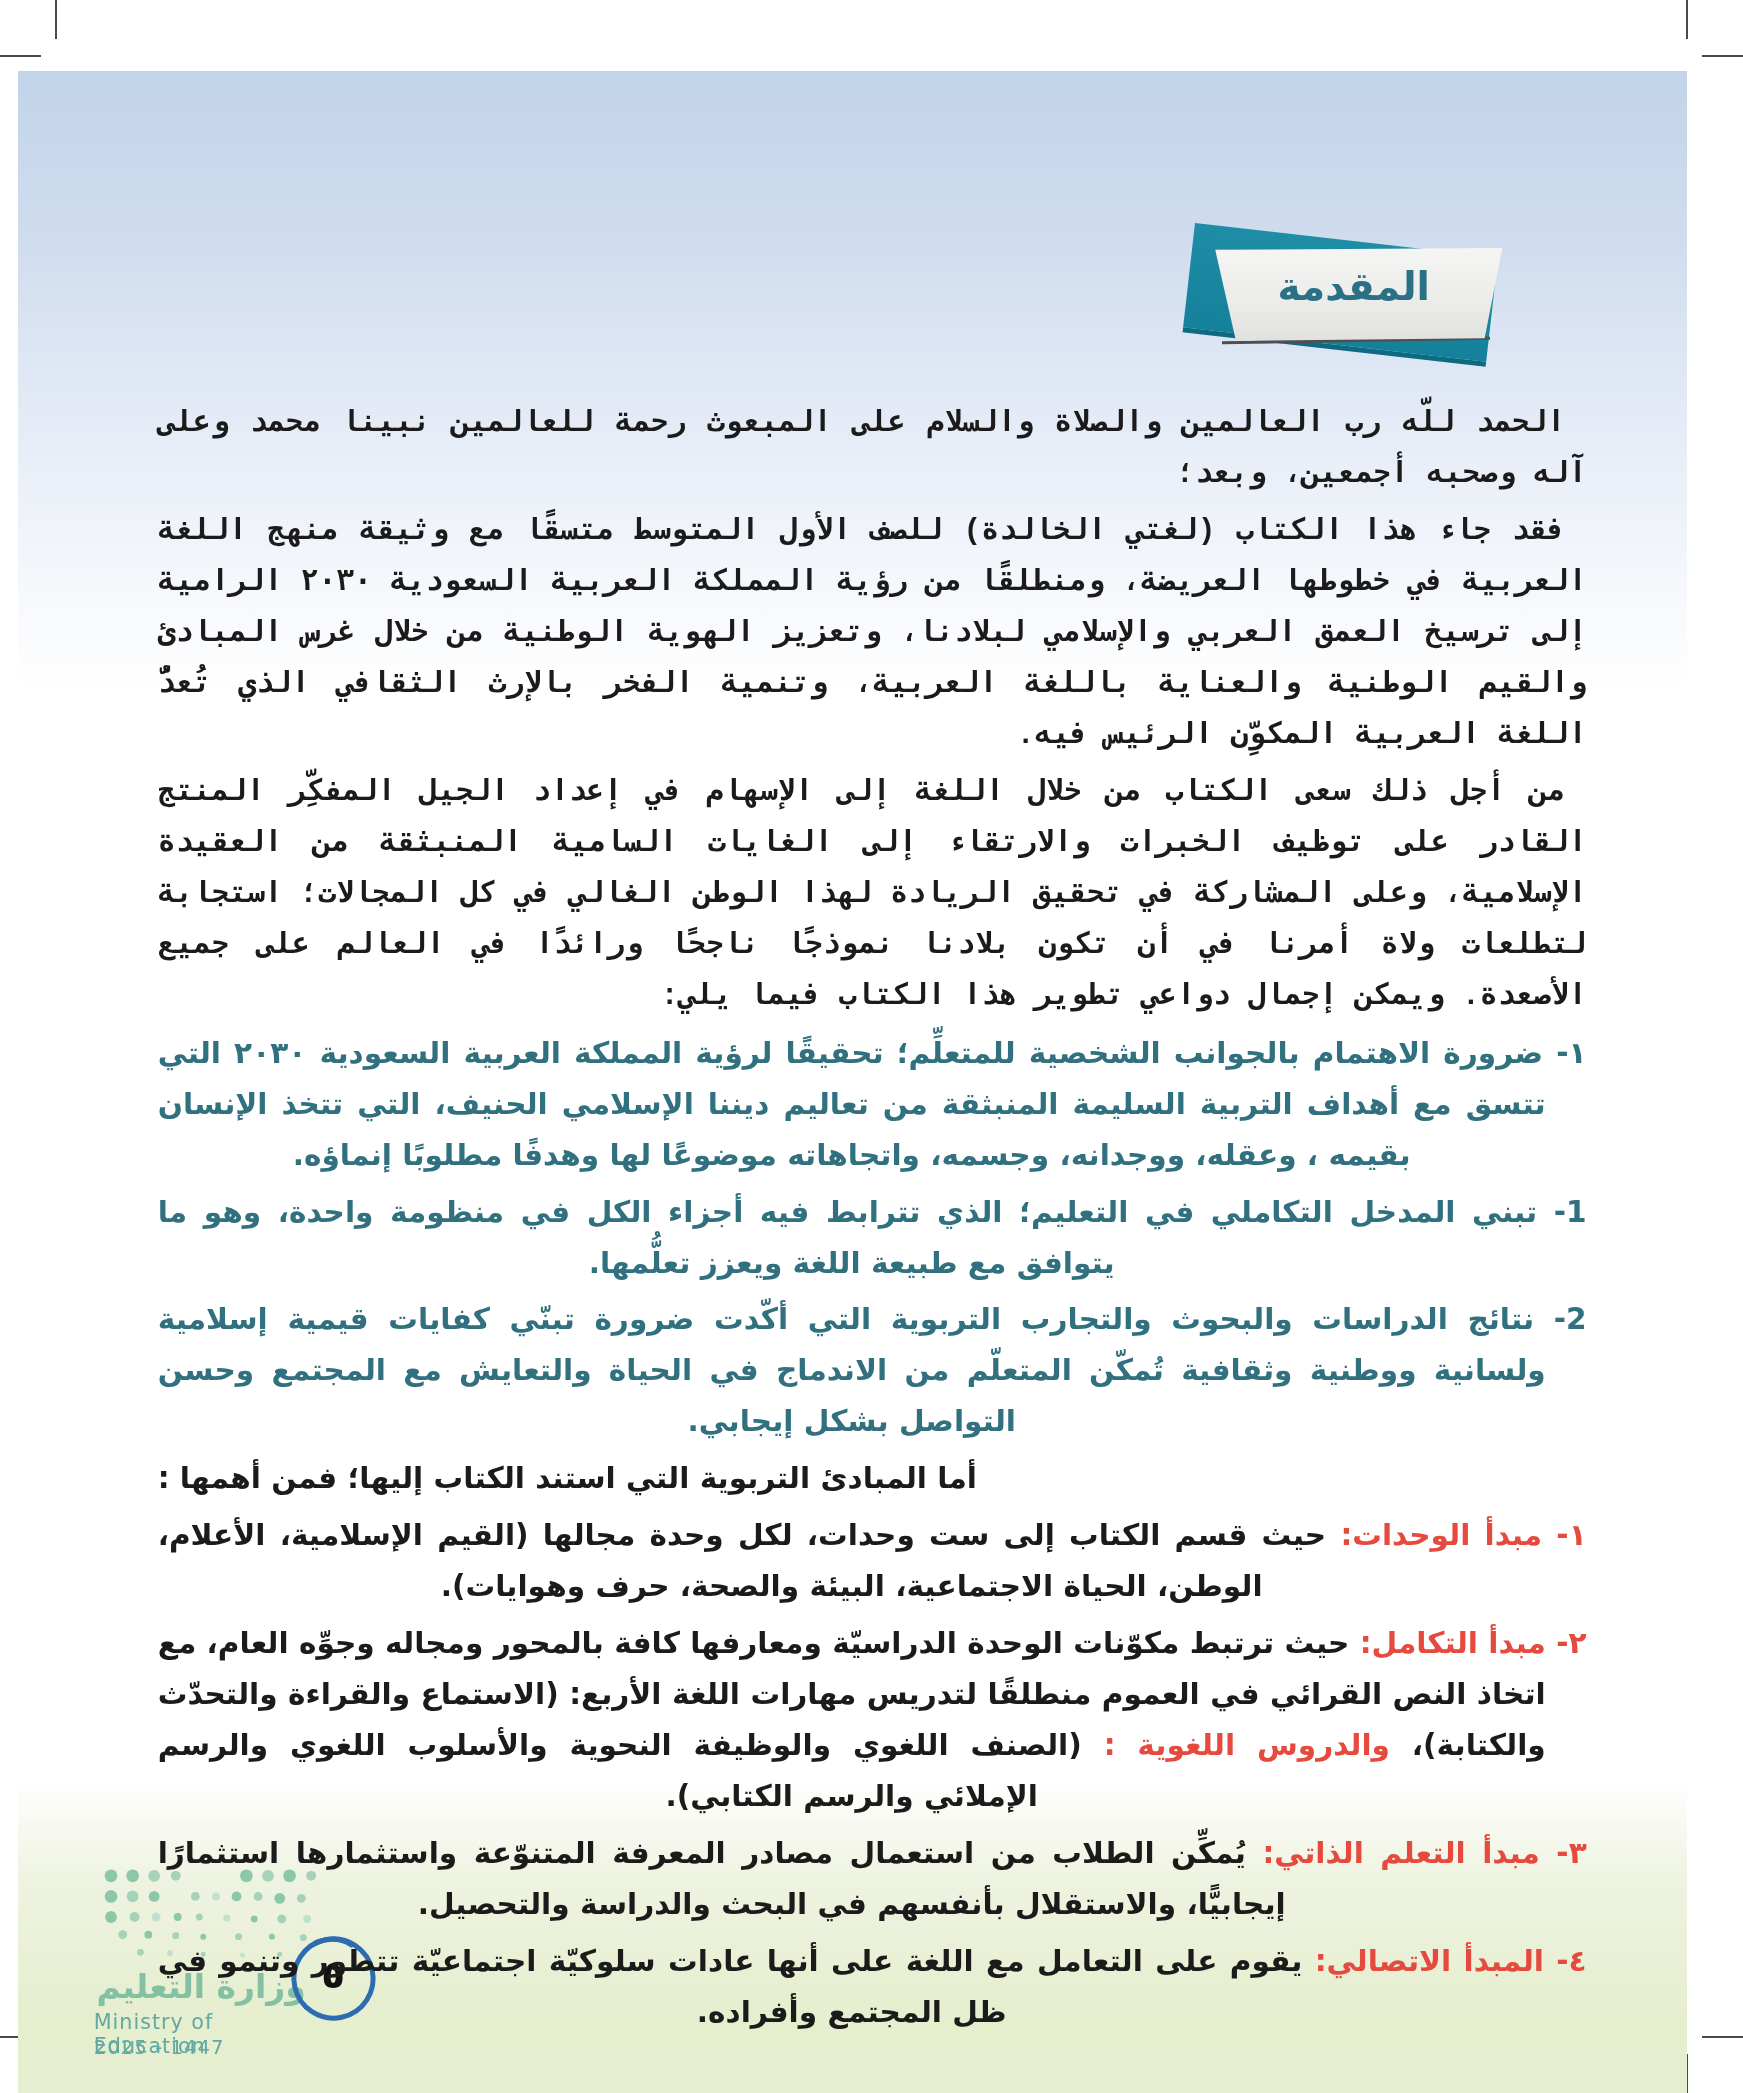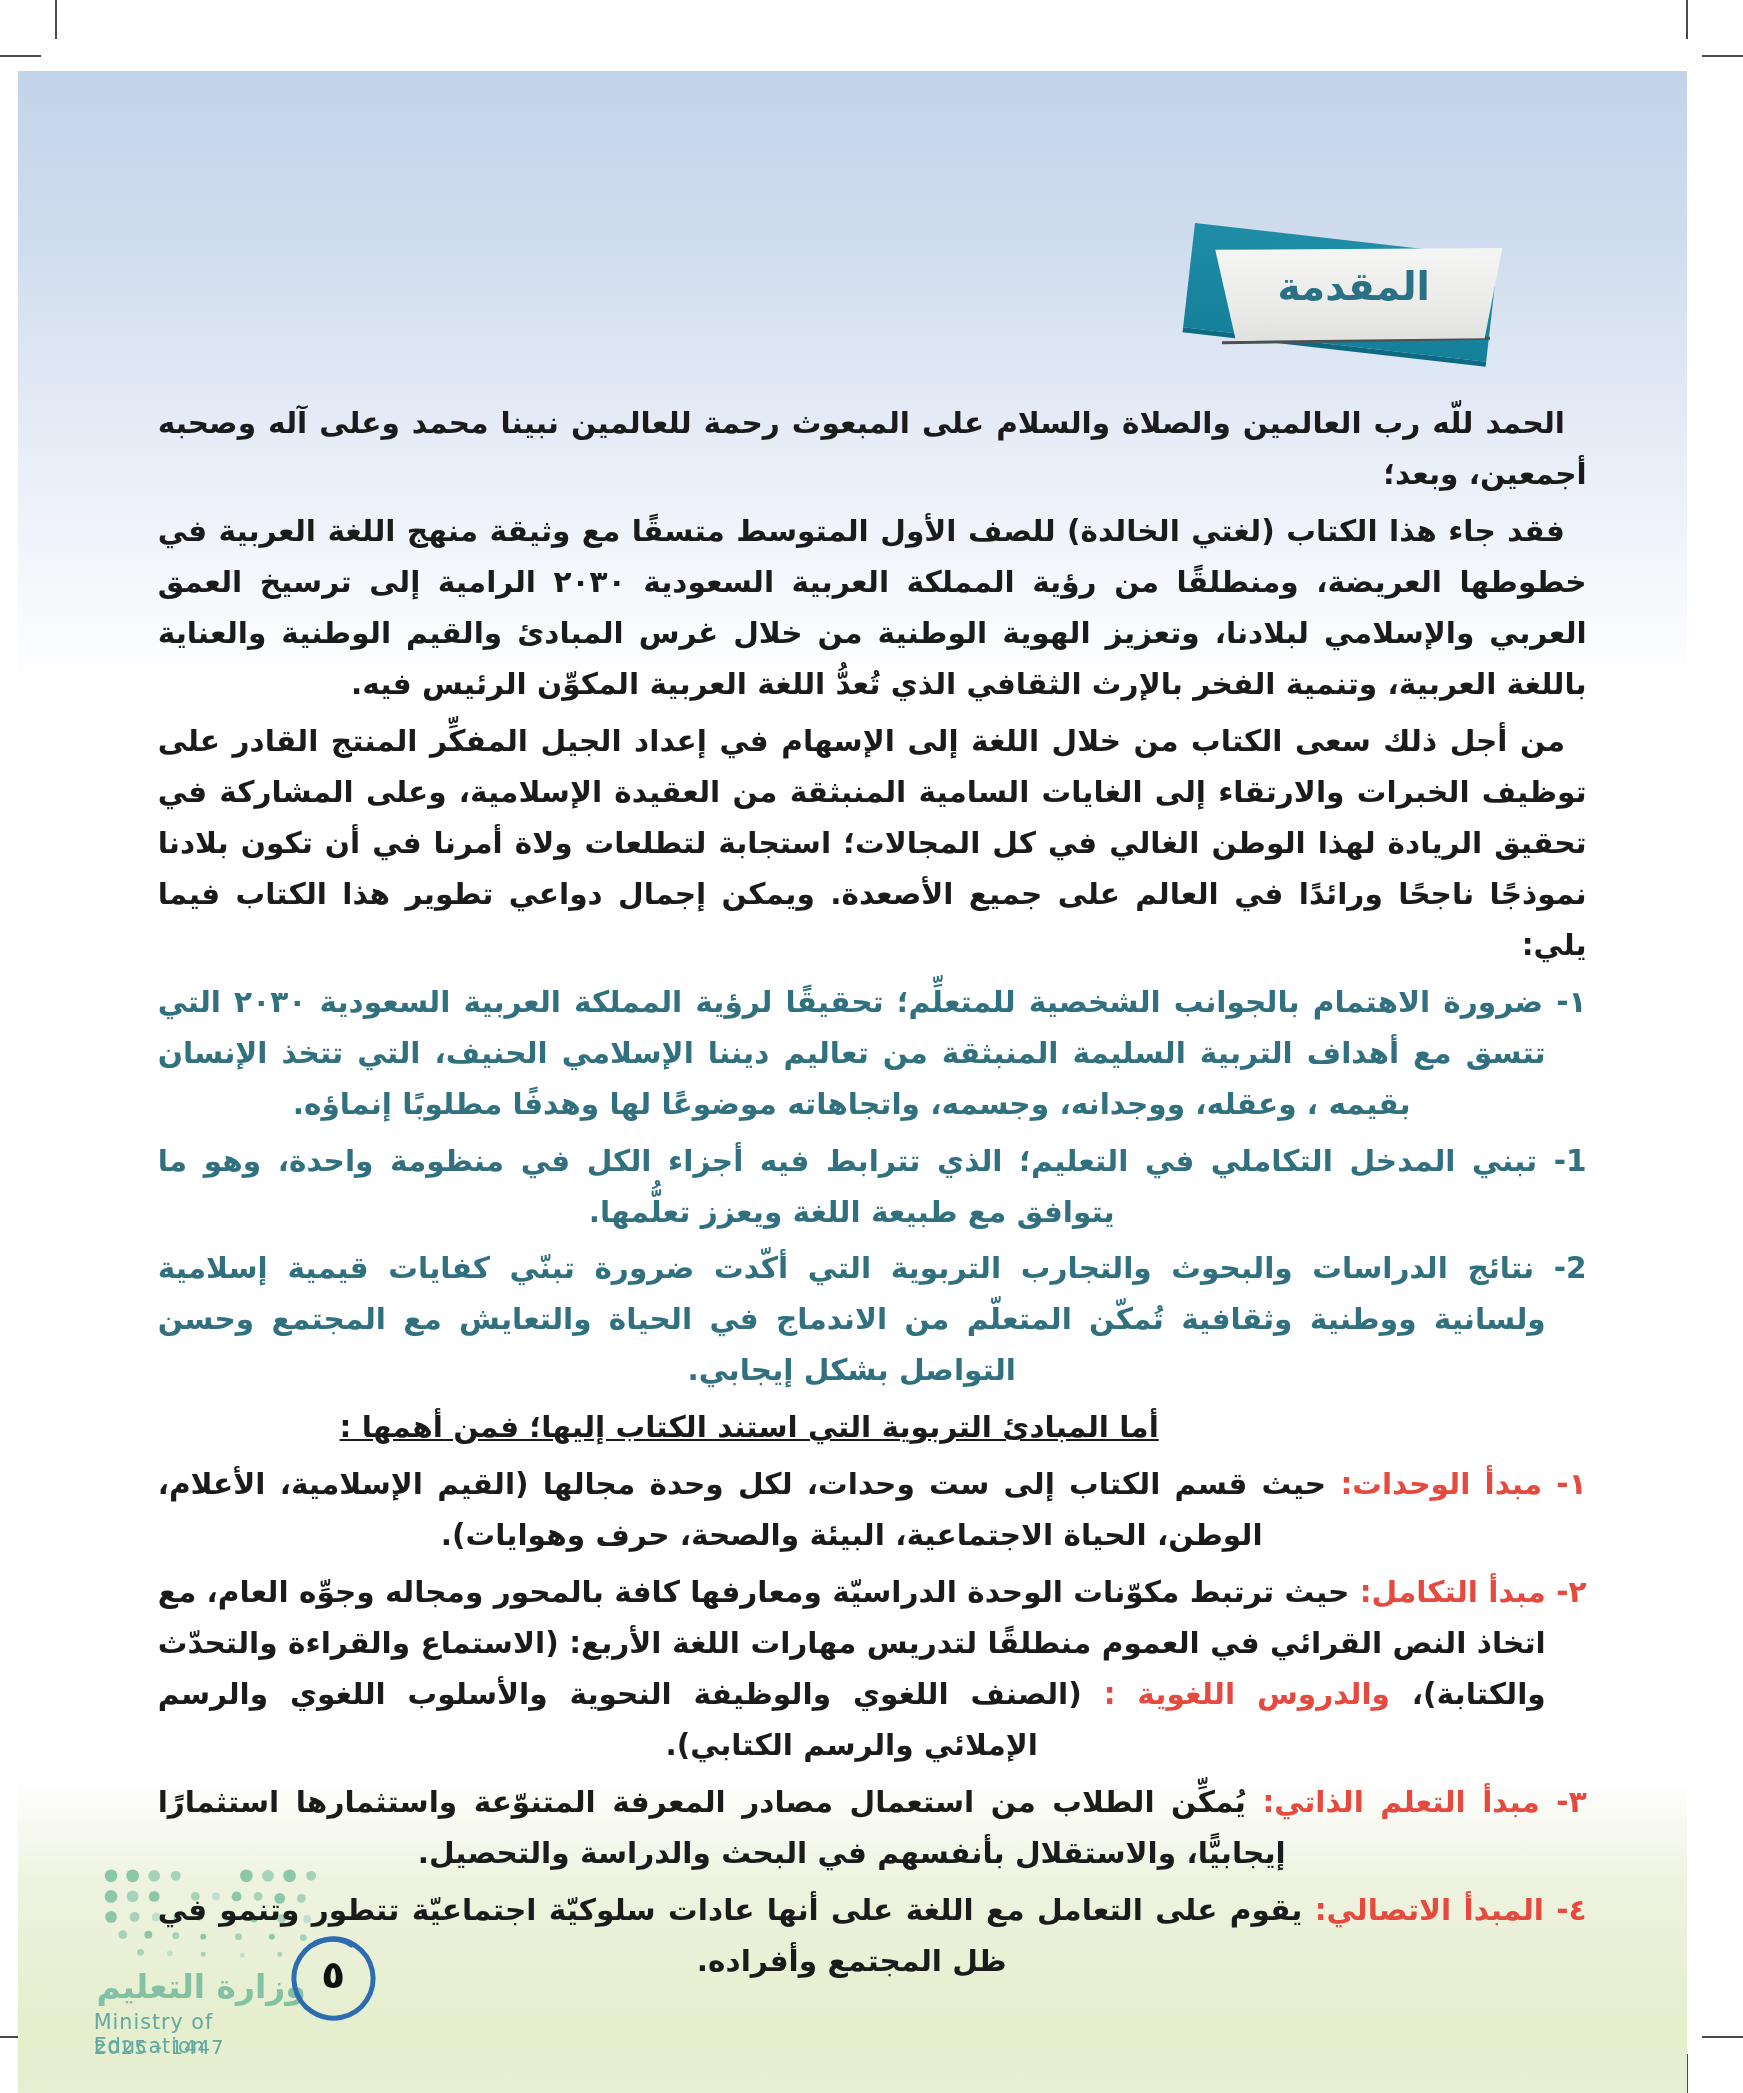--- a/index.html
+++ b/index.html
@@ -39,28 +39,28 @@
     text-align:center; font-size:39px; font-weight:bold; color:#2b7186;
     direction:rtl;
   }
   
   .content {
     position:absolute; top:327px; right:100px; left:140px;
     direction:rtl; color:#1b1b1b;
     font-size:29.6px; font-weight:bold; line-height:51px;
   }
   .content p { margin:0 0 5.9px 0; }
-  .para { text-align:justify; text-indent:21.7px; }
+  .para { text-align:justify; text-indent:21.7px;font-family:Liberation Mono, monospace; }
   .item {
     text-align:justify; text-align-last:center;
     padding-right:41px; text-indent:-41px;
   }
   .item-single { text-align:right; padding-right:11.8px; }
   .teal { color:#31707f; }
-  .lead-in { text-align:center; padding-right:246px;text-decoration:underline; }
+  .lead-in { text-align:left; padding-right:246px; }
   .red-label { color:#e64a3f; }
   
   .footer { position:absolute; left:0; top:0; width:100%; height:100%; pointer-events:none; }
   .dots-svg { position:absolute; left:79px; top:1795px; }
   .logo-ar {
     position:absolute; left:76px; top:1896px; width:215px; text-align:center;
     font-size:33px; font-weight:bold; color:#84c0a4; direction:rtl;
   }
   .logo-en {
     position:absolute; left:76px; top:1939px; width:227px;

